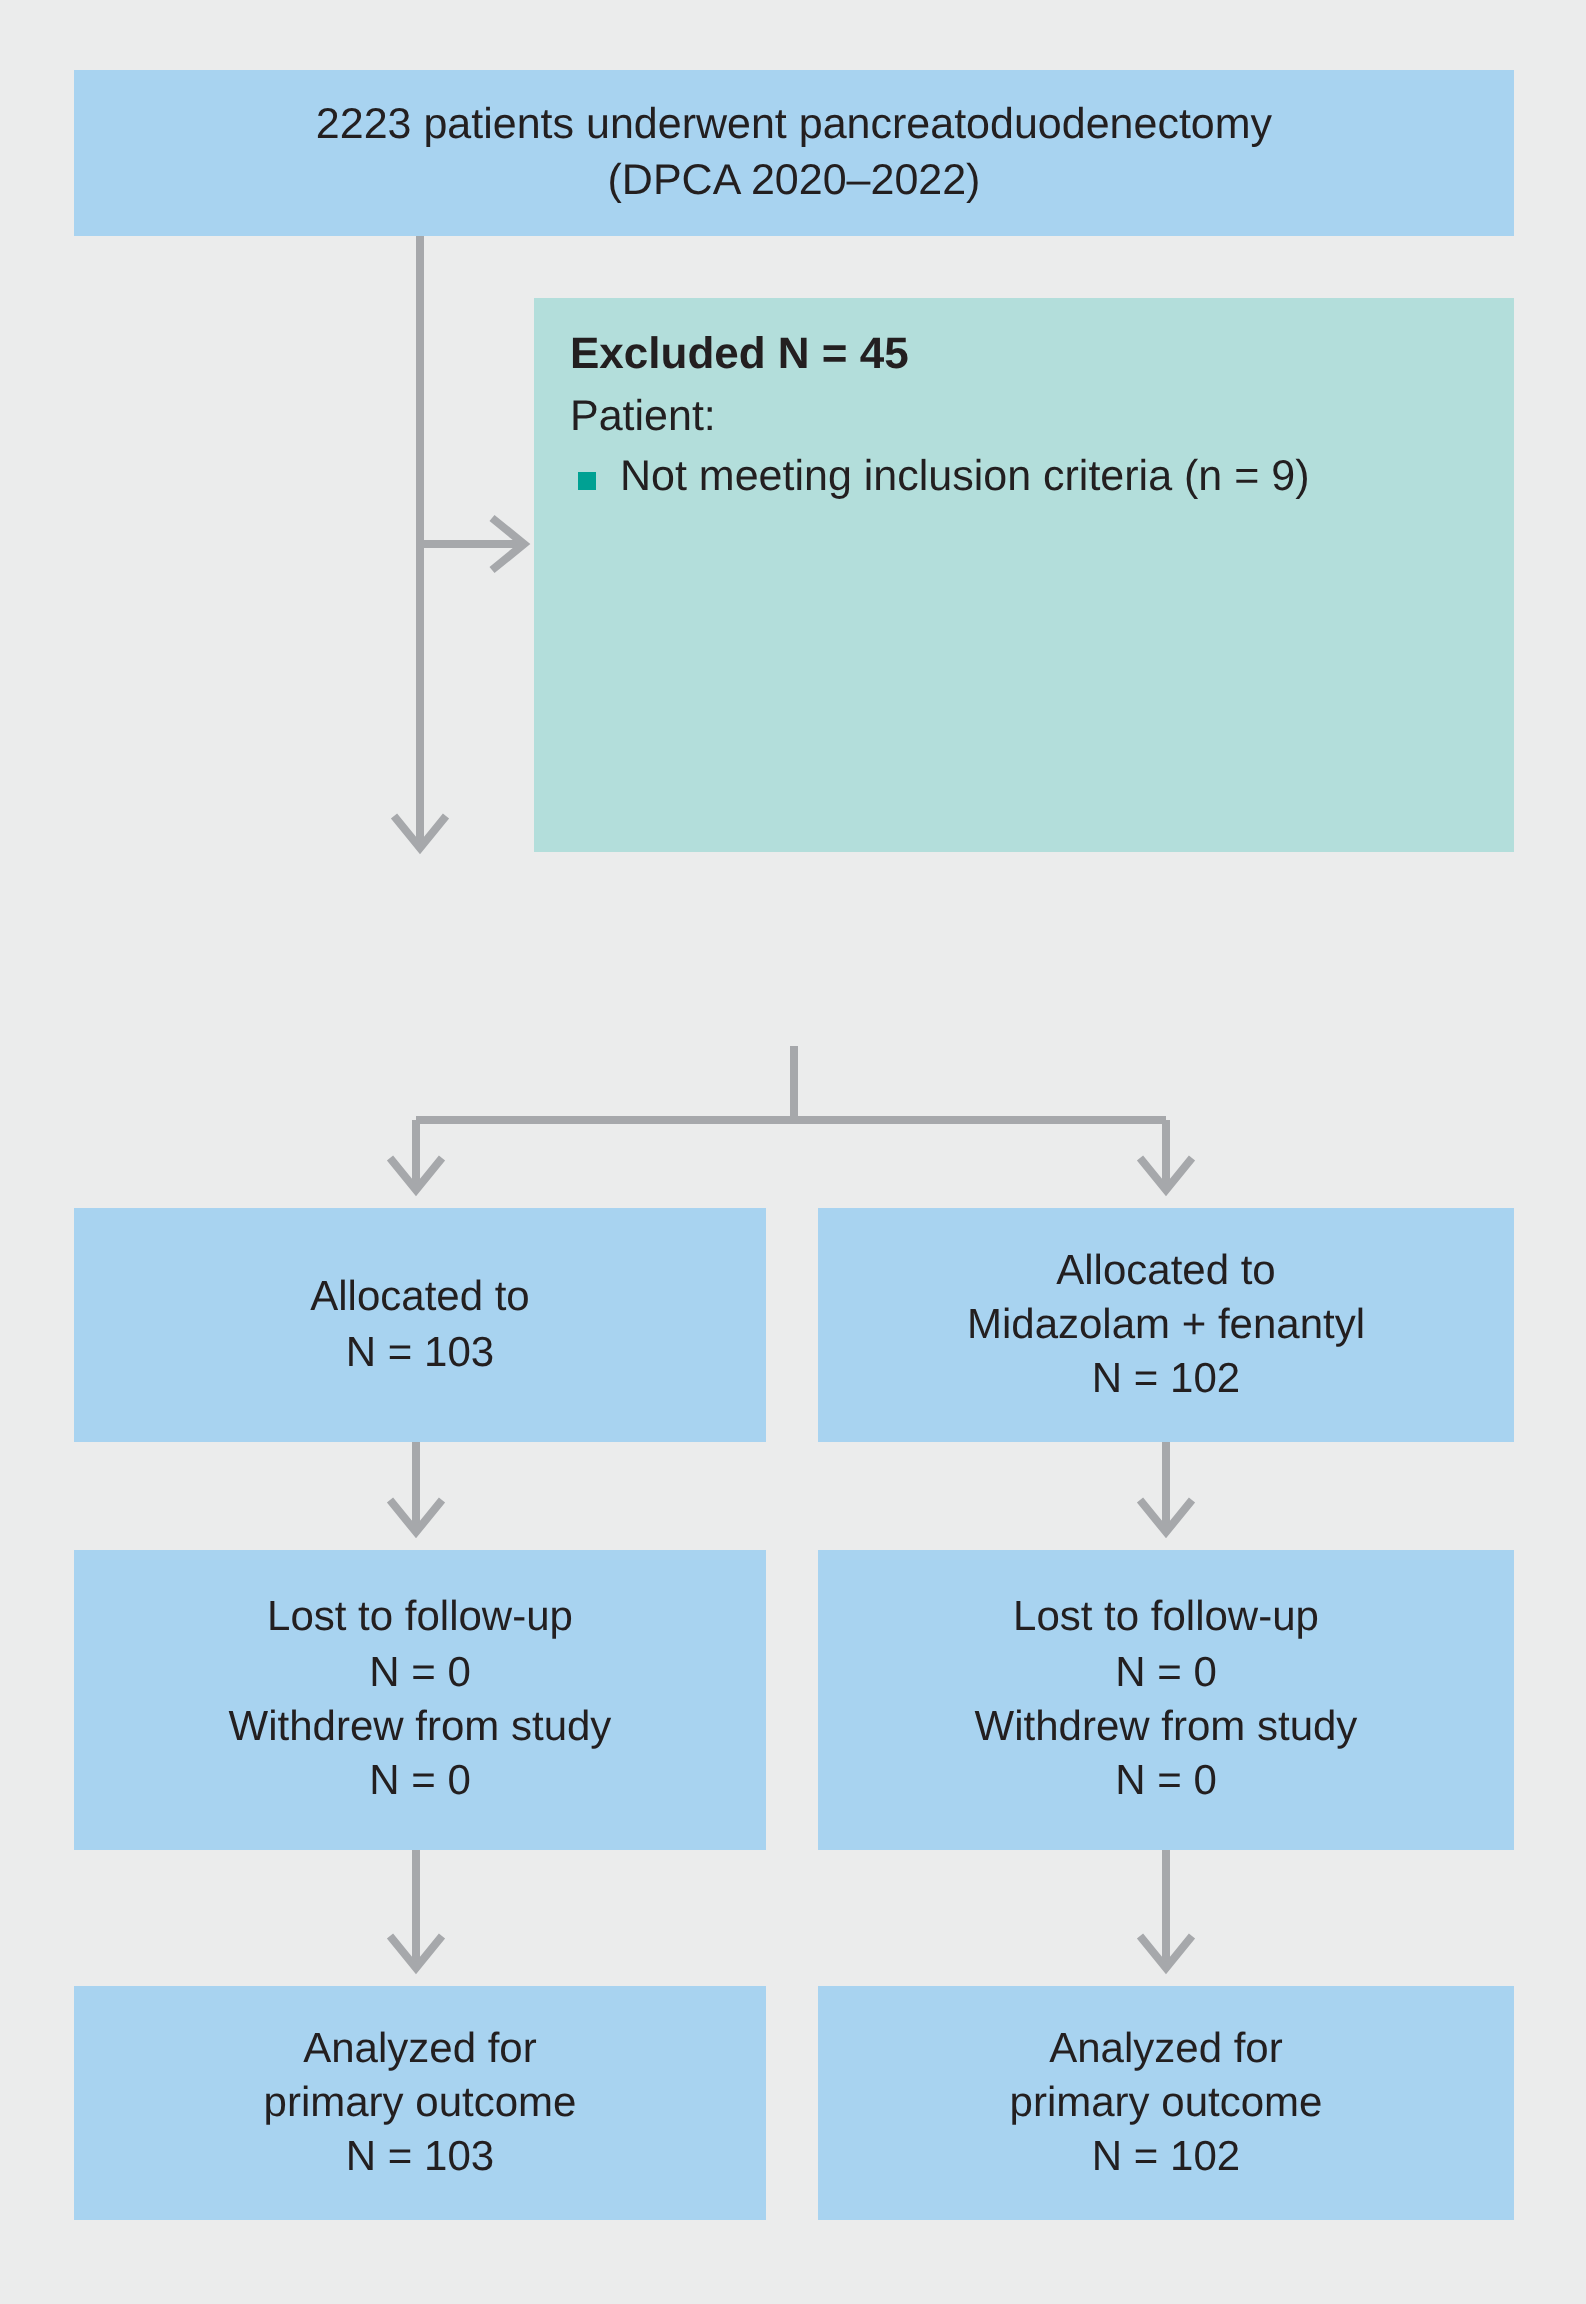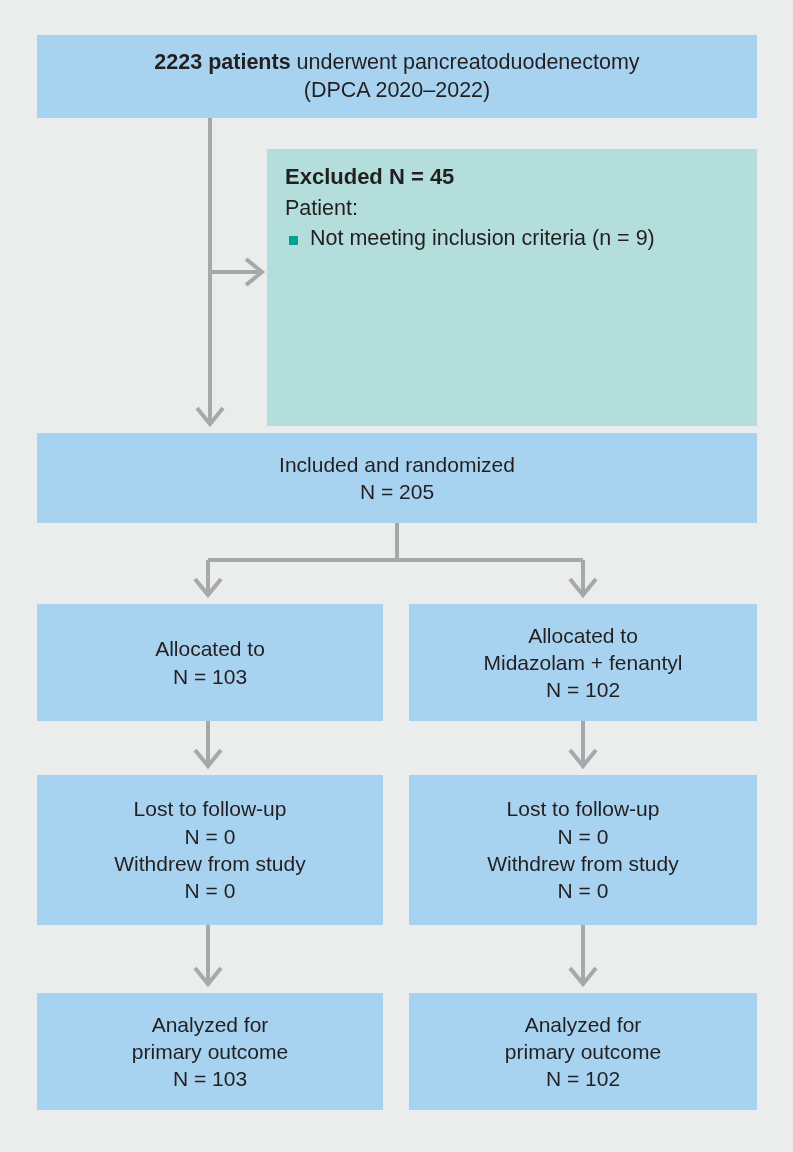--- a/index.html
+++ b/index.html
@@ -47,21 +47,21 @@
     text-align: left;
   }
 
   
   #node-screened {
     left: 37px;  top: 35px;
     width: 720px; height: 83px;
     font-size: 21.5px;
   }
   #node-screened .l1 { white-space: nowrap; }
-  .bold { font-weight: bold; }
+  .bold { font-weight: normal; }
 
   
   #node-excluded {
     left: 267px; top: 149px;
     width: 490px; height: 277px;
     padding: 14px 16px 10px 18px;
     font-size: 21.5px;
   }
   #node-excluded .hdr {
     font-weight: bold;
@@ -144,24 +144,20 @@
   </div>
 
   <div class="node teal left-align" id="node-excluded">
     <div class="hdr">Excluded N = 45</div>
     <div class="reasons">Patient:</div>
     <ul class="bullets">
       <li>Not meeting inclusion criteria (n = 9)</li>
     </ul>
   </div>
 
-  <div class="node blue" id="node-randomized">
-    <div>Included and randomized</div>
-    <div>N = 205</div>
-  </div>
 
   <div class="node blue" id="node-alloc-left">
     <div>Allocated to</div>
     <div>N = 103</div>
   </div>
 
   <div class="node blue" id="node-alloc-right">
     <div>Allocated to</div>
     <div>Midazolam + fenantyl</div>
     <div>N = 102</div>

